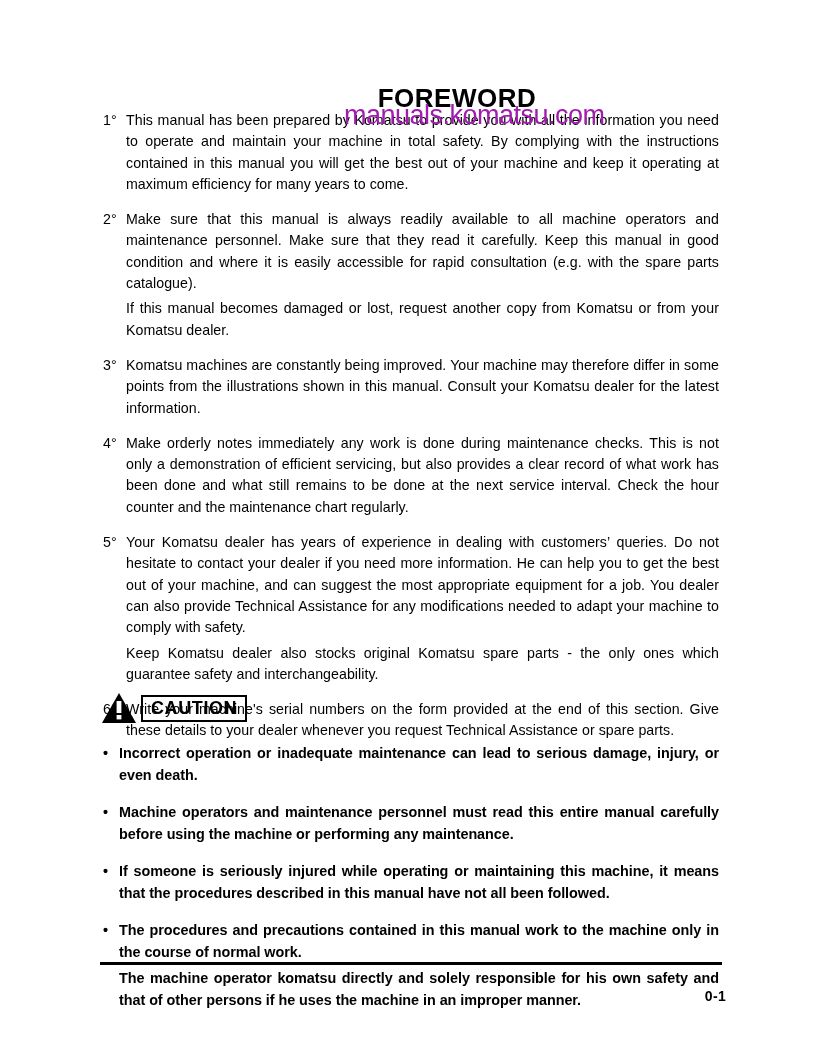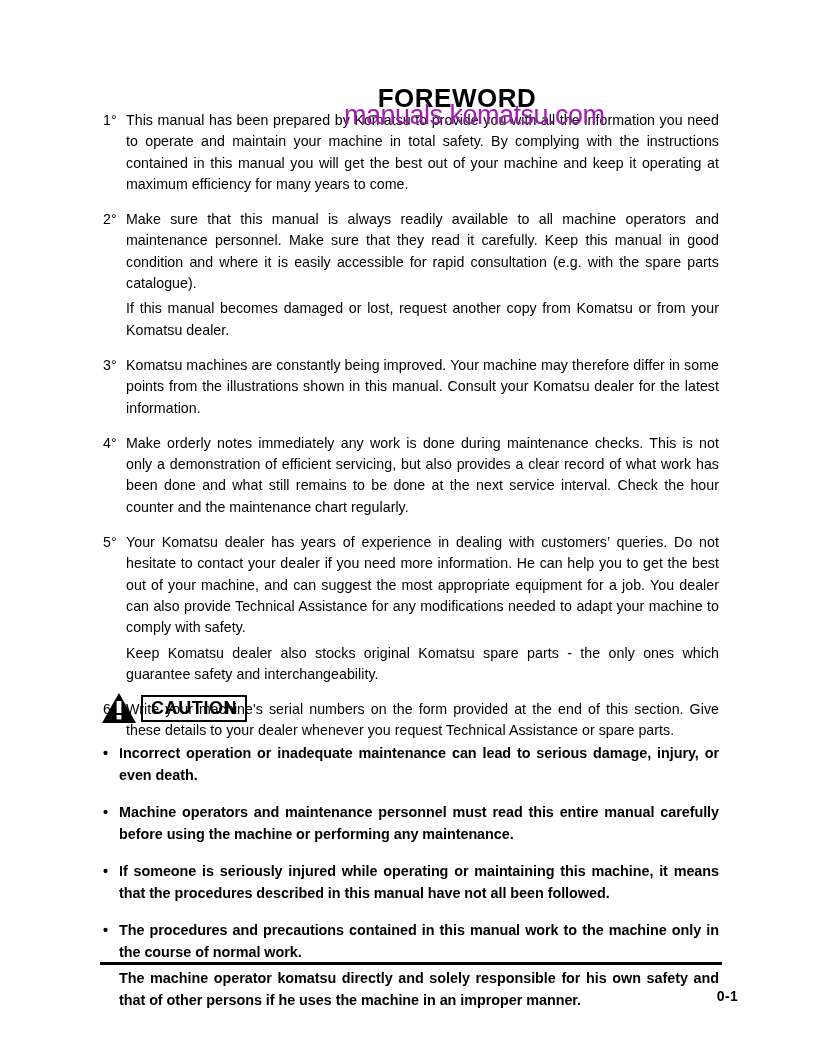--- a/index.html
+++ b/index.html
@@ -145,21 +145,21 @@
     position: absolute;
     left: 100px;
     top: 962px;
     width: 622px;
     height: 3px;
     background: #000;
   }
 
   .page-number {
     position: absolute;
-    left: 16px;
+    left: 4px;
     top: 988px;
     width: 722px;
     text-align: right;
     font-size: 14px;
     font-weight: bold;
     letter-spacing: 0.3px;
   }
 </style>
 </head>
 <body>

